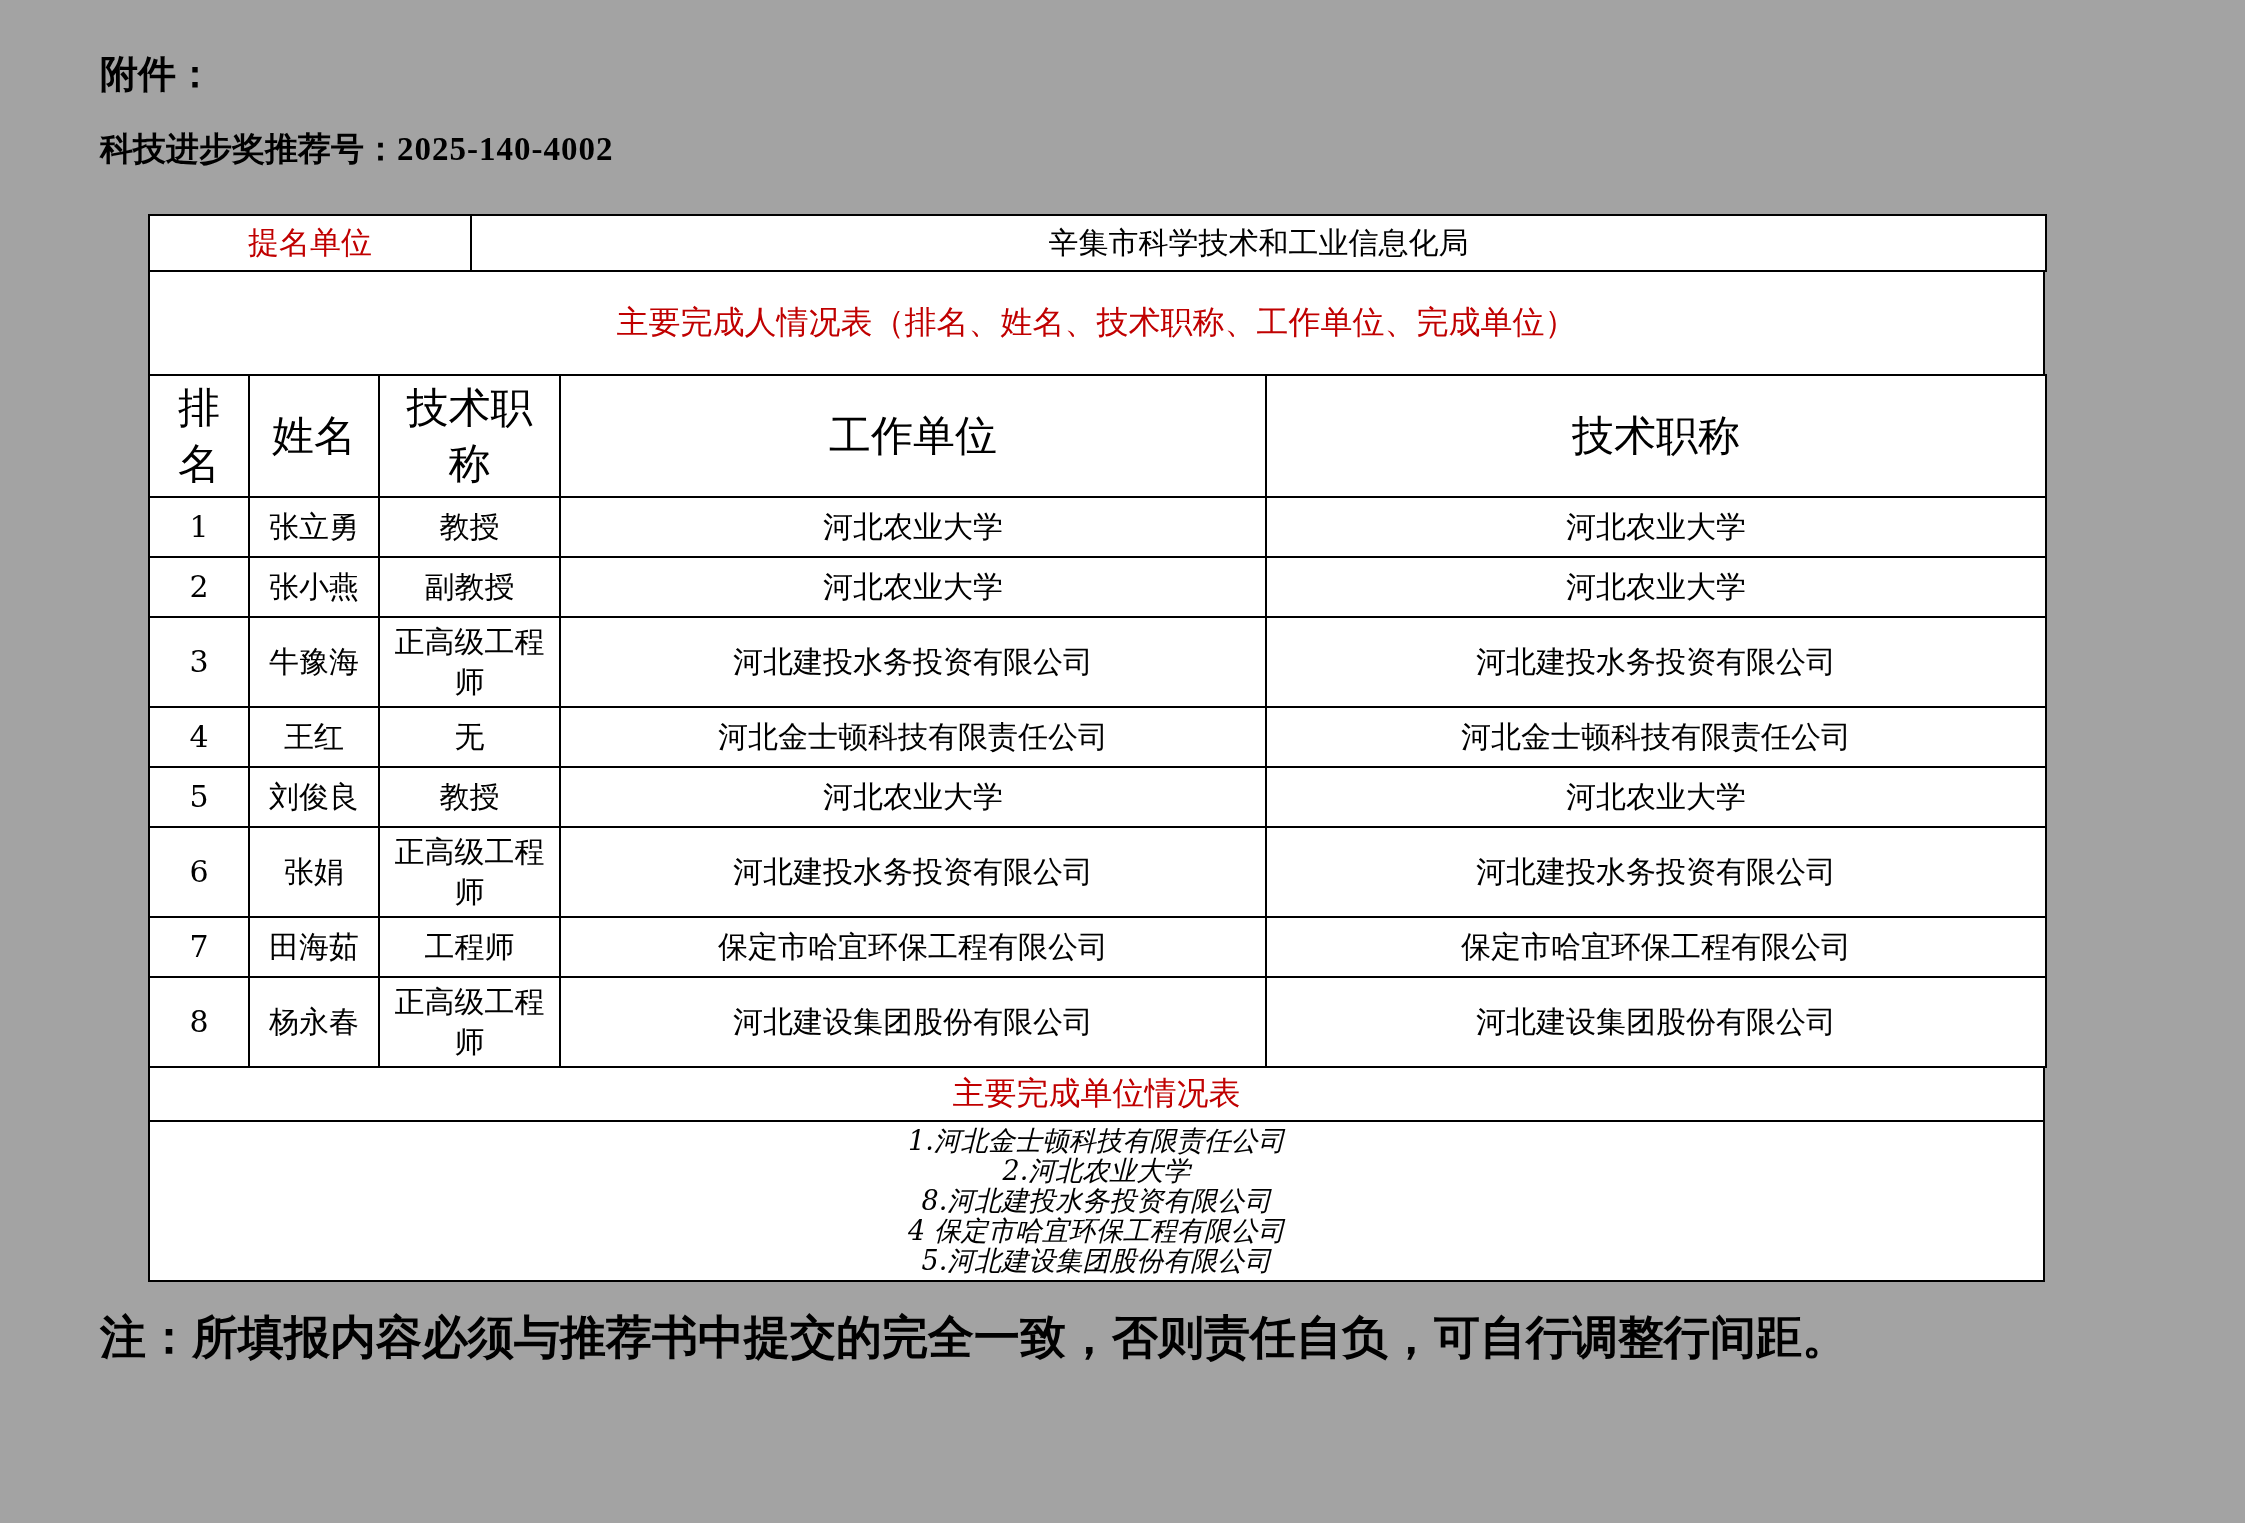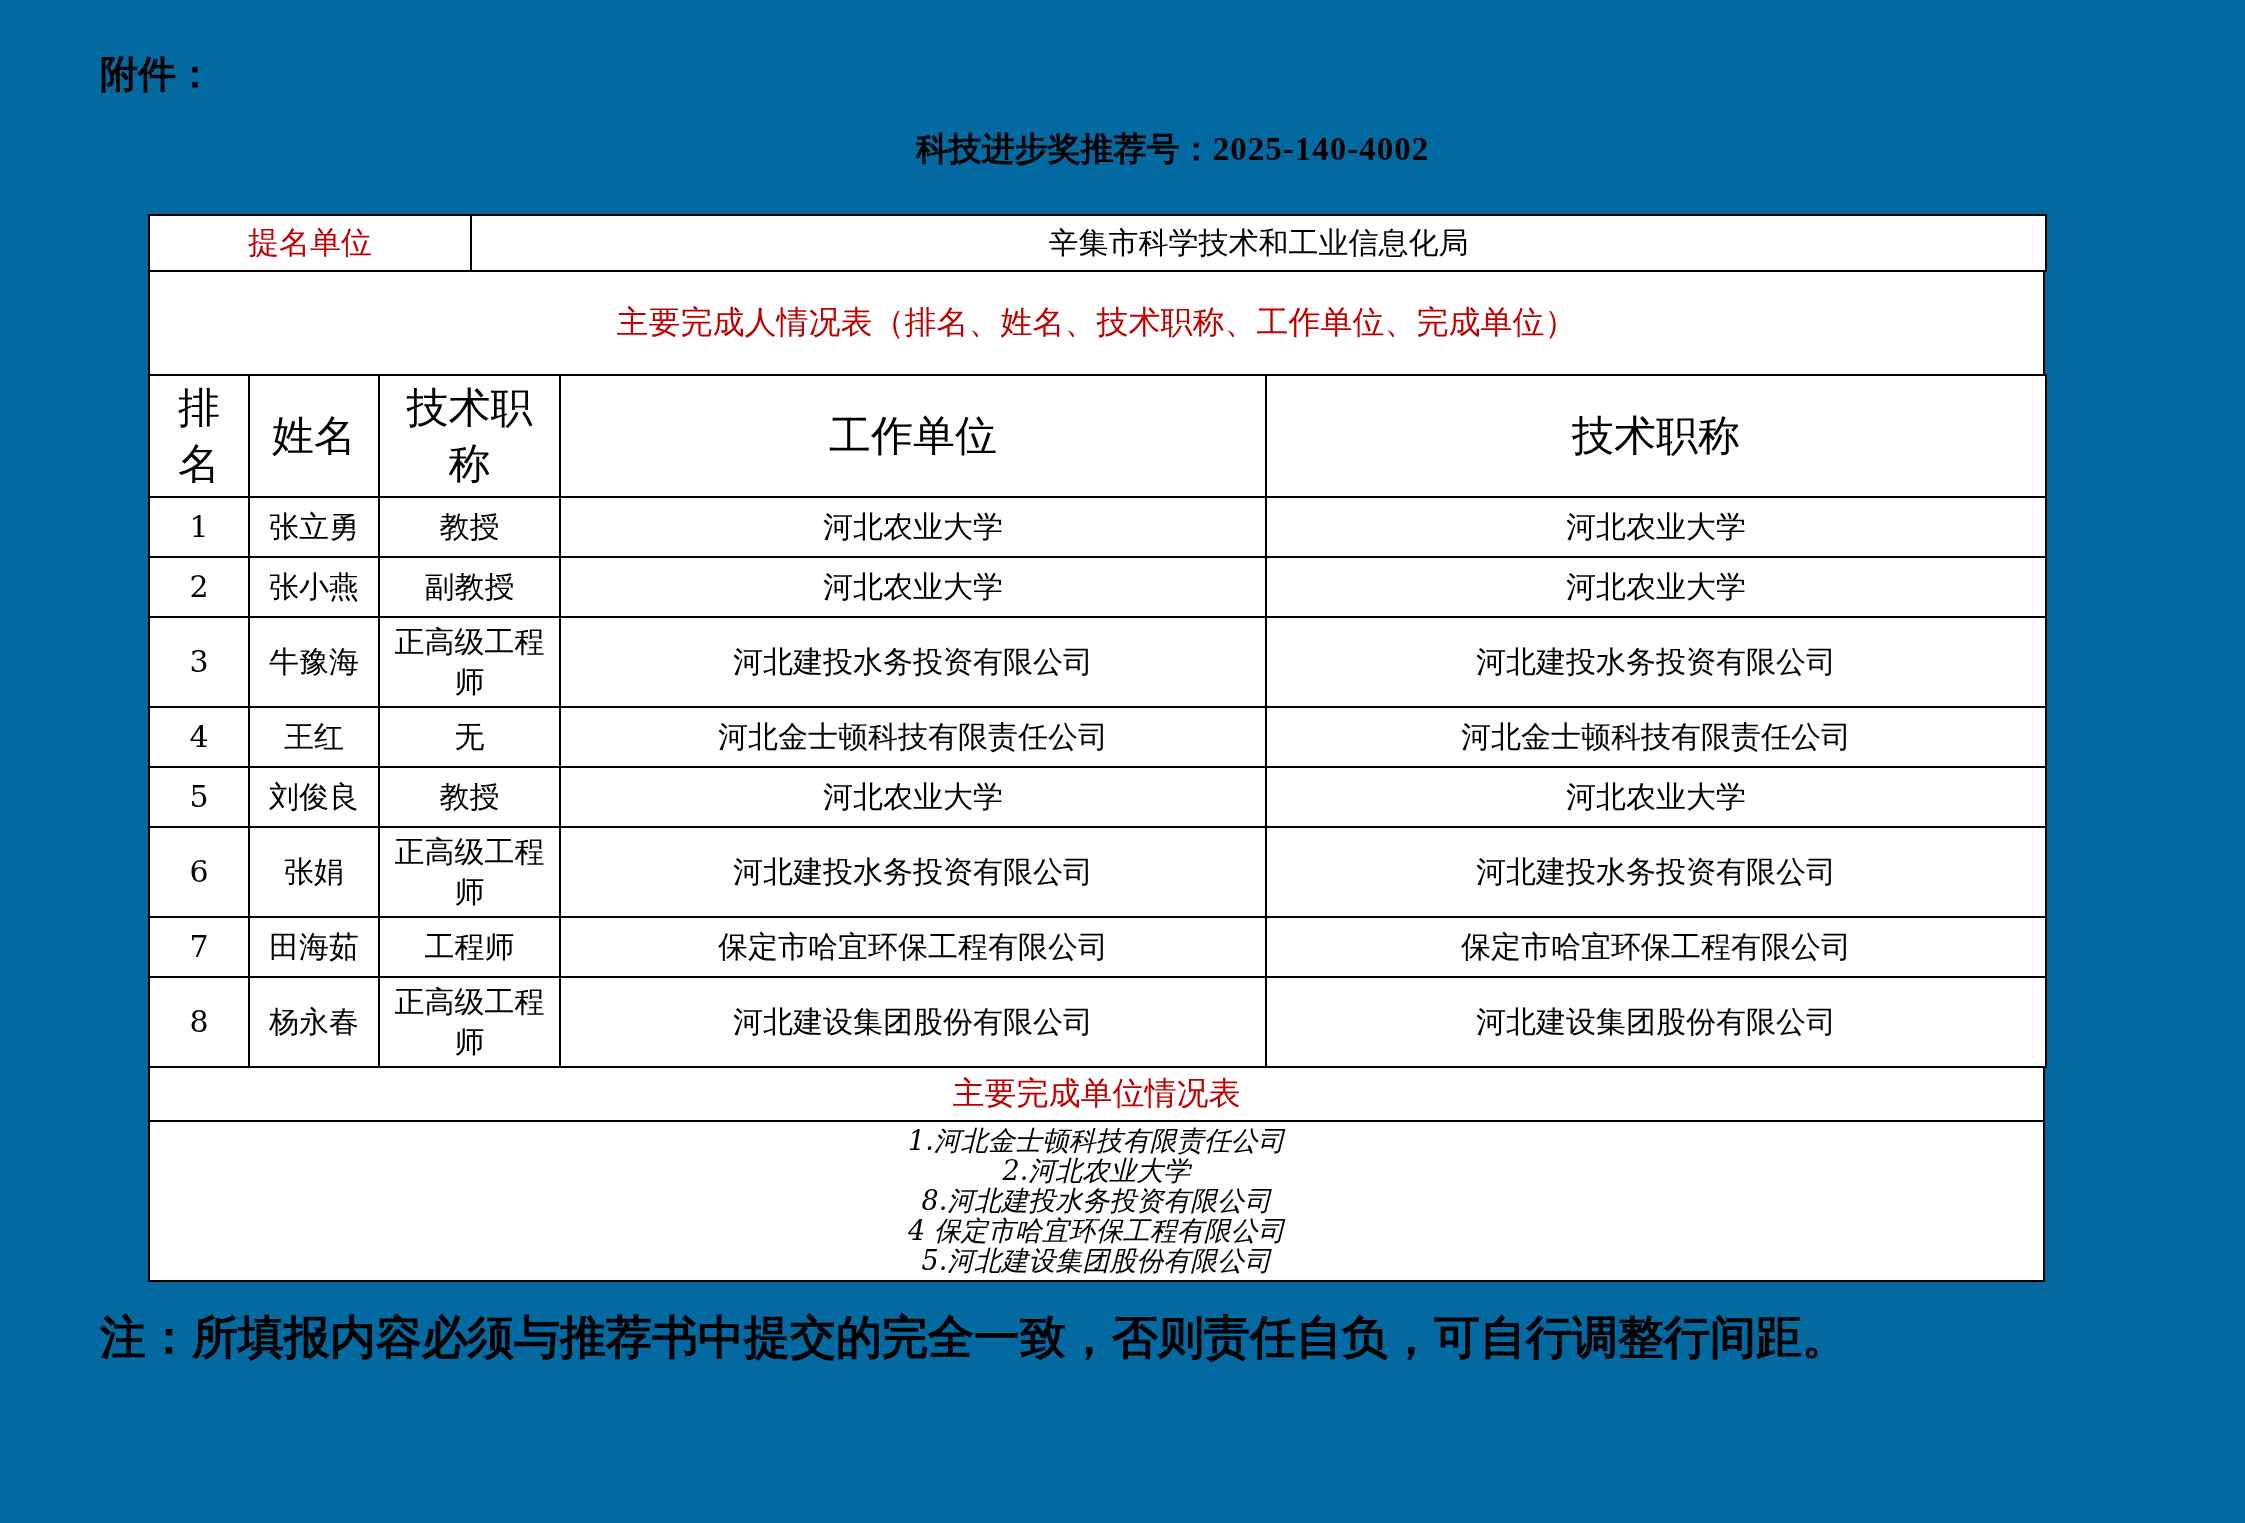--- a/index.html
+++ b/index.html
@@ -1,40 +1,39 @@
 <!DOCTYPE html>
 <html style="--accent: #c00000; --border: #000000;"><head>
 <meta charset="utf-8">
 <style>
   html, body { margin: 0; padding: 0; background: #ffffff; }
   :root { --accent: #c00000; --border: #000000; }
   .page {
     position: relative;
     width: 2245px;
     height: 1523px;
-    background: #0369a1;
+    background: #a3a3a3;
     color: #000;
     font-family: "DejaVu Serif", "Liberation Serif", serif;
     overflow: hidden;
     box-sizing: border-box;
     padding: 50px 0 0 100px;
   }
   .attachment {
     font-family: "DejaVu Sans", "Liberation Sans", sans-serif;
     font-weight: bold;
     font-size: 38px;
     line-height: 48px;
   }
   .rec-line {
     margin-top: 30px;
     font-weight: bold;
     font-size: 33px;
     line-height: 42px;
     font-family: "DejaVu Serif", "Liberation Serif", serif;
-    text-align: center;
   }
   .rec-line .num { font-family: "Liberation Serif", "DejaVu Serif", serif; letter-spacing: 1px; }
 
   .tbl {
     border-collapse: collapse;
     table-layout: fixed;
     width: 1897px;
     margin-left: 48px;
     background: #fff;
   }

